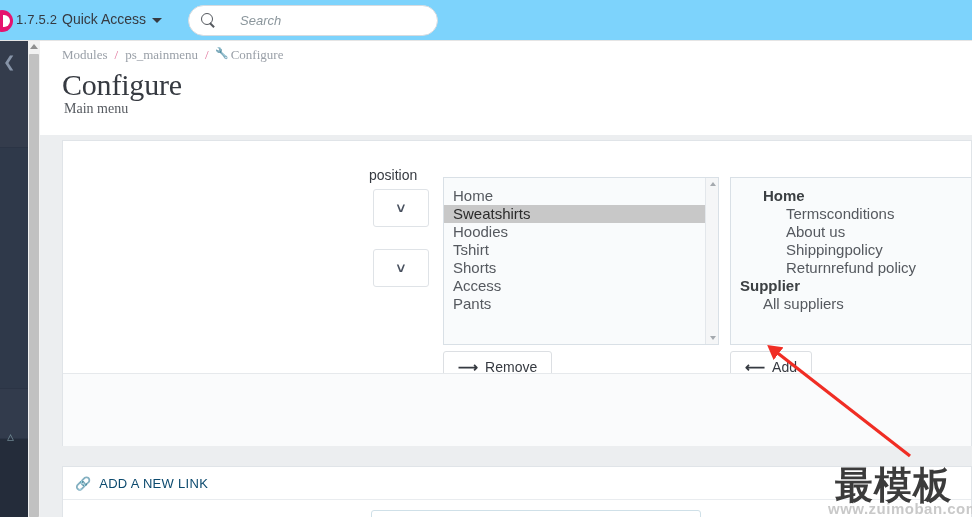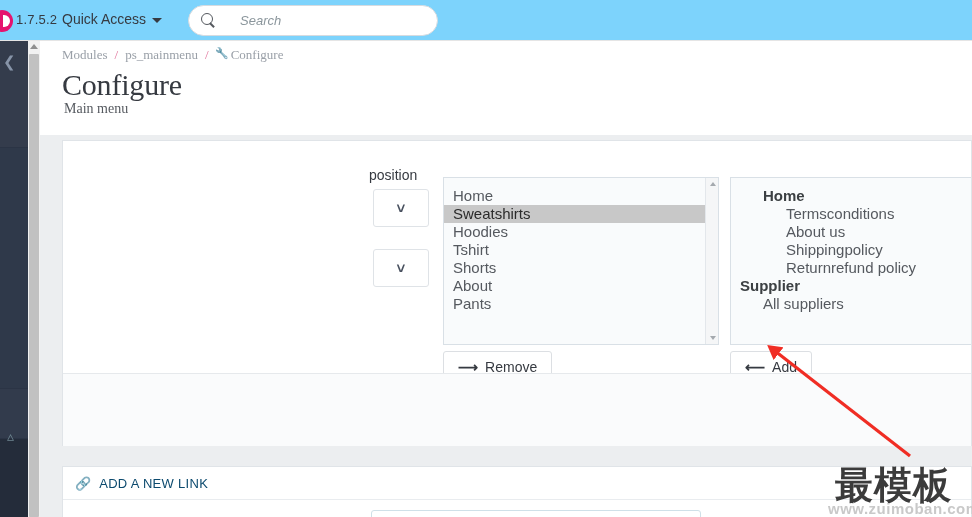--- a/index.html
+++ b/index.html
@@ -331,21 +331,21 @@
       </div>
 
       <div class="listbox listbox-left">
         <div class="lb-inner" id="left-list">
           <div class="lb-pad"></div>
         <div class="lb-option lvl1">Home</div>
             <div class="lb-option lvl1 selected">Sweatshirts</div>
             <div class="lb-option lvl1">Hoodies</div>
             <div class="lb-option lvl1">Tshirt</div>
             <div class="lb-option lvl1">Shorts</div>
-            <div class="lb-option lvl1">About</div>
+            <div class="lb-option lvl1">Access</div>
             <div class="lb-option lvl1">Pants</div>
           </div>
         <div class="lb-scroll">
           <div class="lb-sc-arrow lb-sc-up"></div>
           <div class="lb-sc-arrow lb-sc-down"></div>
         </div>
       </div>
 
       <div class="listbox listbox-right">
         <div class="lb-inner" id="right-list">

